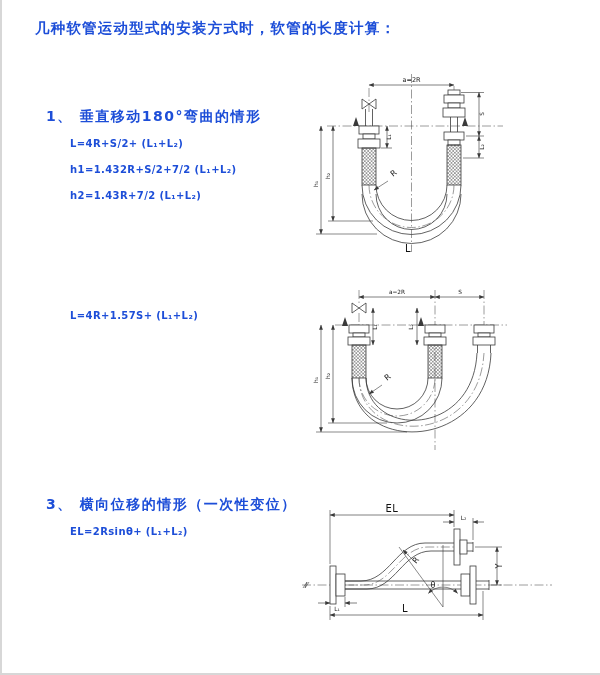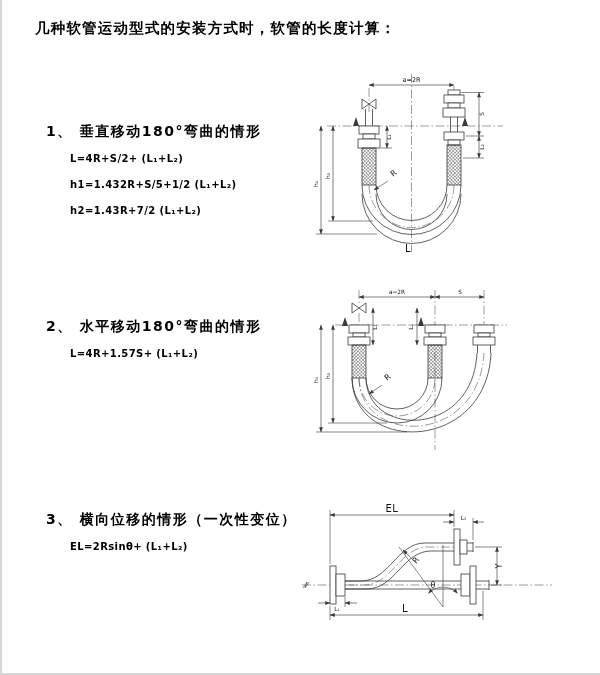--- a/index.html
+++ b/index.html
@@ -1,23 +1,23 @@
 <!DOCTYPE html>
 <html><head>
 <meta charset="utf-8">
 <style>
   html,body{margin:0;padding:0;background:#e8e8e8;}
   .page{
     position:relative;width:600px;height:675px;background:#ffffff;
-    font-family:"DejaVu Sans","Liberation Sans",sans-serif;color:#000000;
+    font-family:"DejaVu Sans","Liberation Sans",sans-serif;color:#1d4ed8;
     overflow:hidden;border-left:2px solid #d7d7d7;border-bottom:2px solid #d7d7d7;box-sizing:border-box;
   }
   .title{position:absolute;left:33px;top:19px;font-size:14.5px;font-weight:bold;letter-spacing:1.2px;}
   .sec{position:absolute;left:44px;}
-  .sec-head{font-size:14px;font-weight:bold;letter-spacing:1.5px;margin-bottom:5px;white-space:nowrap;margin-top:15px;}
+  .sec-head{font-size:14px;font-weight:bold;letter-spacing:1.5px;margin-bottom:5px;white-space:nowrap;}
   .sec-num{margin-right:7px;}
   .formula{font-size:10px;font-weight:bold;letter-spacing:.4px;line-height:26px;margin-left:24px;white-space:nowrap;}
   svg.diag{position:absolute;}
   
   .ln{stroke:#3a3a3a;stroke-width:.8;fill:none;}
   .thin{stroke:#3a3a3a;stroke-width:.6;fill:none;}
   .cl{stroke:#4a4a4a;stroke-width:.55;fill:none;stroke-dasharray:9 2.5 1.5 2.5;}
   .fit{fill:#ffffff;stroke:#3a3a3a;stroke-width:.8;}
   .braid{fill:url(#braid);stroke:#3a3a3a;stroke-width:.8;}
   .dimln{stroke:#3a3a3a;stroke-width:.65;fill:none;}
@@ -41,26 +41,25 @@
         <path d="M0 3.4 L3.4 0 M0 0 L3.4 3.4" stroke="#3a3a3a" stroke-width="0.45" fill="none"></path>
       </pattern>
     </defs>
   </svg>
 
   <div class="title">几种软管运动型式的安装方式时，软管的长度计算：</div>
 
   <section class="sec" style="top:108px">
     <div class="sec-head"><span class="sec-num">1、</span><span>垂直移动180°弯曲的情形</span></div>
     <div class="formula">L=4R+S/2+ (L₁+L₂)</div>
-    <div class="formula">h1=1.432R+S/5+1/2 (L₁+L₂)</div>
+    <div class="formula">h1=1.432R+S/2+7/2 (L₁+L₂)</div>
     <div class="formula">h2=1.43R+7/2 (L₁+L₂)</div>
   </section>
 
   <section class="sec" style="top:303px">
-    <div class="sec-head"><span class="sec-num">2、</span><span>水平移动180°弯曲的情形</span></div>
     <div class="formula">L=4R+1.57S+ (L₁+L₂)</div>
   </section>
 
   <section class="sec" style="top:496px">
     <div class="sec-head"><span class="sec-num">3、</span><span>横向位移的情形（一次性变位）</span></div>
     <div class="formula">EL=2Rsinθ+ (L₁+L₂)</div>
   </section>
 
   <svg class="diag" style="left:305px;top:66px" width="285" height="192" viewBox="0 0 285 192">
 

